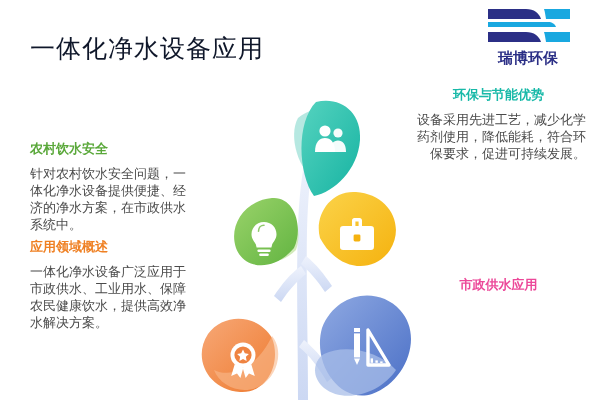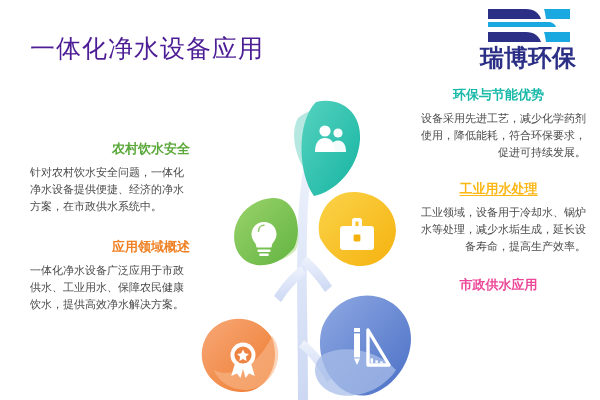--- a/index.html
+++ b/index.html
@@ -19,57 +19,57 @@
 
   
   .logo{
     position:absolute;top:8px;right:12px;
     width:120px;height:66px;
     display:flex;flex-direction:column;align-items:center;justify-content:flex-start;
   }
   .logo-mark{width:92px;height:38px;display:block;}
   .logo-text{
     margin-top:1px;
-    font-size:24px;line-height:22px;
+    font-size:15px;line-height:22px;
     font-weight:bold;
     color:#2b2f86;
     letter-spacing:0px;
     white-space:nowrap;
     font-family:"DejaVu Sans","Liberation Sans",sans-serif;
   }
 
   
   .page-title{
     position:absolute;left:30px;top:34px;
     font-size:25px;line-height:30px;
-    color:#4c1d95;
+    color:#0f172a;
     letter-spacing:1px;
     white-space:nowrap;
     font-family:"DejaVu Sans","Liberation Sans",sans-serif;
   }
 
   
   .block{position:absolute;}
   .block-title{
     font-size:13px;line-height:18px;
     font-weight:bold;
     margin:0 0 7px 0;
     white-space:nowrap;
     font-family:"DejaVu Sans","Liberation Sans",sans-serif;
   }
   .block-title.underlined{text-decoration:underline;text-underline-offset:2px;}
   .block-body{
-    font-size:11px;line-height:17px;
+    font-size:13px;line-height:17px;
     color:#4a4a4a;
-    font-family:Liberation Mono, monospace;
+    font-family:Liberation Serif, serif;
   }
 
   
   .col-left{left:30px;width:160px;text-align:left;}
-  .col-left .block-title{text-align:right;}
+  .col-left .block-title{text-align:left;}
 
   
   .col-right{right:14px;width:175px;text-align:right;}
   .col-right .block-title{text-align:center;}
   .col-right .block-body{text-align:right;}
 
   #block-rural{top:140px;}
   #block-scope{top:238px;}
   #block-eco{top:86px;}
   #block-industry{top:180px;}
@@ -220,22 +220,18 @@
   <div class="block col-left" id="block-scope">
     <div class="block-title c-orange">应用领域概述</div>
     <div class="block-body">一体化净水设备广泛应用于市政供水、工业用水、保障农民健康饮水，提供高效净水解决方案。</div>
   </div>
 
   <div class="block col-right" id="block-eco">
     <div class="block-title c-teal">环保与节能优势</div>
     <div class="block-body">设备采用先进工艺，减少化学药剂使用，降低能耗，符合环保要求，促进可持续发展。</div>
   </div>
 
-  <div class="block col-right" id="block-industry">
-    <div class="block-title c-amber underlined">工业用水处理</div>
-    <div class="block-body">工业领域，设备用于冷却水、锅炉水等处理，减少水垢生成，延长设备寿命，提高生产效率。</div>
-  </div>
 
   <div class="block col-right" id="block-municipal">
     <div class="block-title c-blue">市政供水应用</div>
   </div>
 
 </div>
 
 </body></html>

